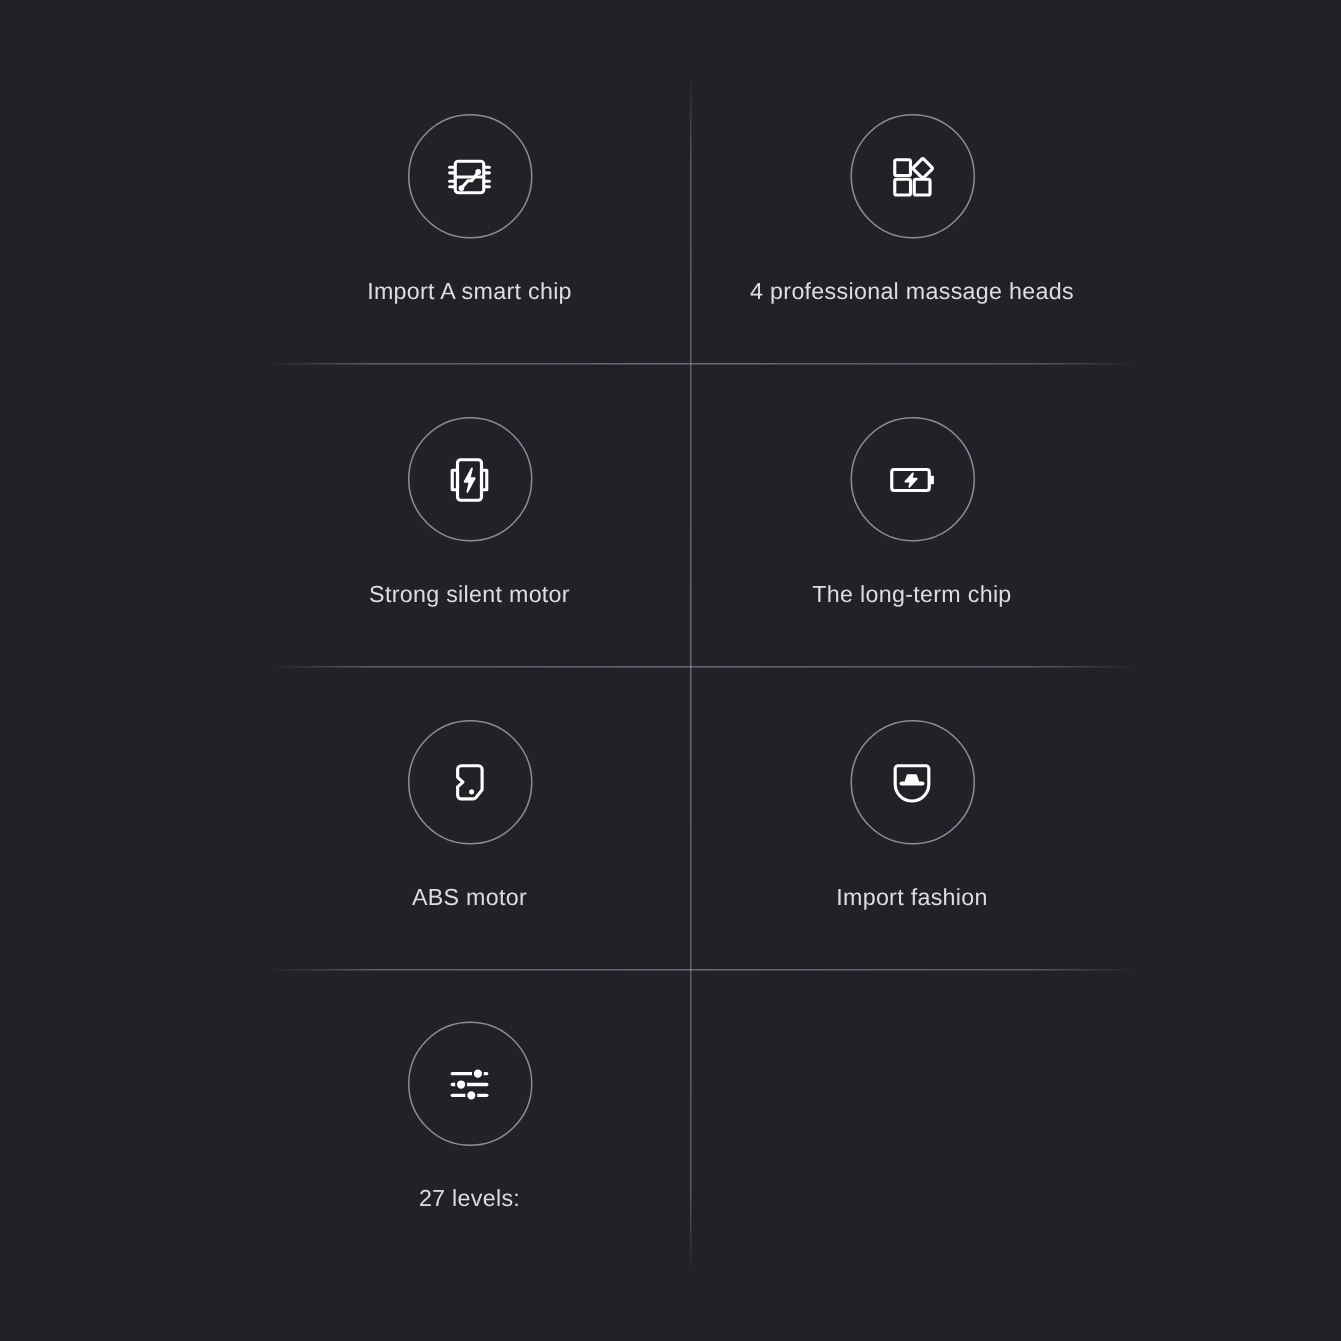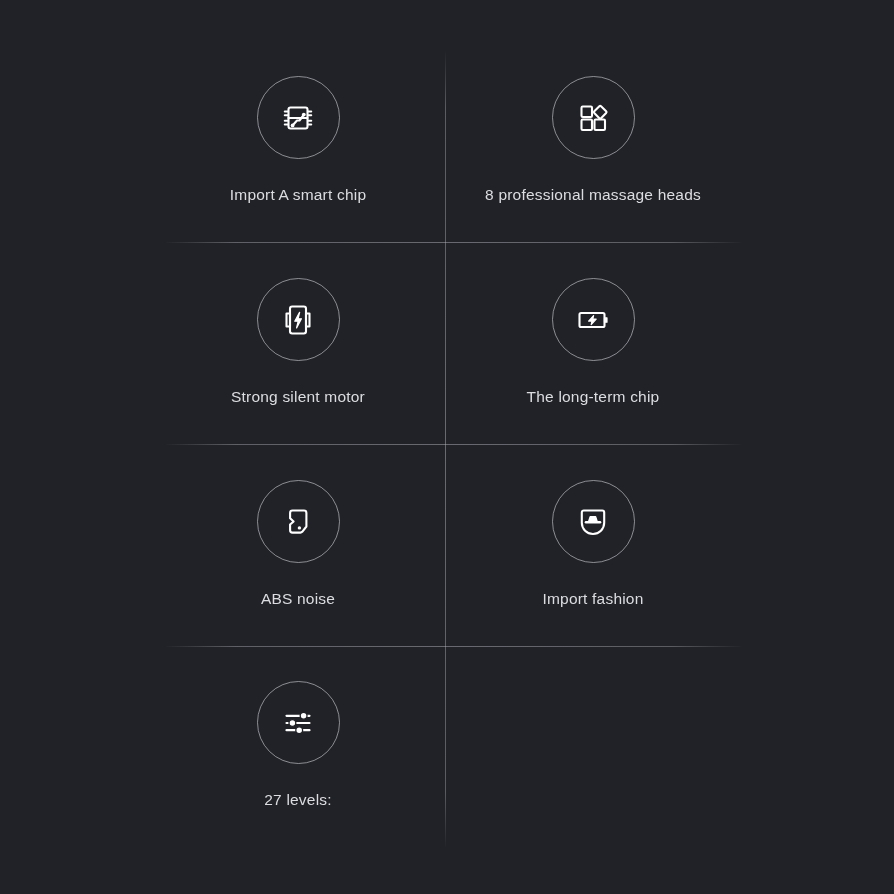--- a/index.html
+++ b/index.html
@@ -10,21 +10,21 @@
     width: 894px;
     height: 894px;
     background: #212227;
     font-family: "Liberation Sans", sans-serif;
     overflow: hidden;
     position: relative;
   }
 
   #feature-grid {
     position: absolute;
-    left: 1px;
+    left: 16px;
     top: 0;
     width: 866px;
     height: 894px;
   }
 
   
   .divider-h {
     position: absolute;
     left: 165px;
     width: 575px;
@@ -126,21 +126,21 @@
 
   <div class="cell col-right row-1">
     <div class="icon-circle">
       <svg width="40" height="40" viewBox="0 0 40 40" fill="none" stroke="#ffffff" stroke-width="2.1" stroke-linejoin="round">
         <rect x="8.5" y="8.5" width="10.5" height="10.5" rx="1.2"></rect>
         <rect x="8.5" y="21.5" width="10.5" height="10.5" rx="1.2"></rect>
         <rect x="21.5" y="21.5" width="10.5" height="10.5" rx="1.2"></rect>
         <rect x="22.4" y="9.4" width="9.6" height="9.6" rx="1.2" transform="rotate(45 27.2 14.2)"></rect>
       </svg>
     </div>
-    <div class="cell-label">8 professional massage heads</div>
+    <div class="cell-label">4 professional massage heads</div>
   </div>
 
   <div class="cell col-left row-2">
     <div class="icon-circle">
       <svg width="40" height="40" viewBox="0 0 40 40" fill="none" stroke="#ffffff" stroke-width="2.1" stroke-linecap="round" stroke-linejoin="round">
         <rect x="12" y="6.5" width="16" height="27" rx="2.2"></rect>
         <path d="M8.5 13.5 H12 V26.5 H8.5 Z"></path>
         <path d="M31.5 13.5 H28 V26.5 H31.5 Z"></path>
         <path d="M21.6 12.3 L16.8 21.2 H20.2 L18.6 27.9 L23.4 18.8 H20 Z" fill="#ffffff" stroke="#ffffff" stroke-width="1.3"></path>
       </svg>
@@ -162,21 +162,21 @@
   <div class="cell col-left row-3">
     <div class="icon-circle">
       <svg width="40" height="40" viewBox="0 0 40 40" fill="none" stroke="#ffffff" stroke-width="2.1" stroke-linecap="round" stroke-linejoin="round">
         <path d="M14.5 8.5 H26 A2.4 2.4 0 0 1 28.4 10.9 V24.5 L24.2 29.8
                  A2.4 2.4 0 0 1 22.3 30.6 H14.5
                  A2.4 2.4 0 0 1 12.1 28.2 V22.6 L15.6 19.4 L12.1 16.2
                  V10.9 A2.4 2.4 0 0 1 14.5 8.5 Z"></path>
         <circle cx="21.4" cy="25.9" r="1.7" fill="#ffffff" stroke="none"></circle>
       </svg>
     </div>
-    <div class="cell-label">ABS noise</div>
+    <div class="cell-label">ABS motor</div>
   </div>
 
   <div class="cell col-right row-3">
     <div class="icon-circle">
       <svg width="40" height="40" viewBox="0 0 40 40" fill="none" stroke="#ffffff" stroke-width="2.1" stroke-linecap="round" stroke-linejoin="round">
         <path d="M8.8 10.4 A1.9 1.9 0 0 1 10.7 8.5 H29.3 A1.9 1.9 0 0 1 31.2 10.4
                  V20.8 A11.2 11.2 0 0 1 20 32 A11.2 11.2 0 0 1 8.8 20.8 Z"></path>
         <path d="M13 20.3 H27" stroke-width="2.6"></path>
         <path d="M17.2 14.8 H22.6 L24.4 20.3 H15.4 Z" fill="#ffffff" stroke="#ffffff" stroke-width="1.4"></path>
       </svg>

